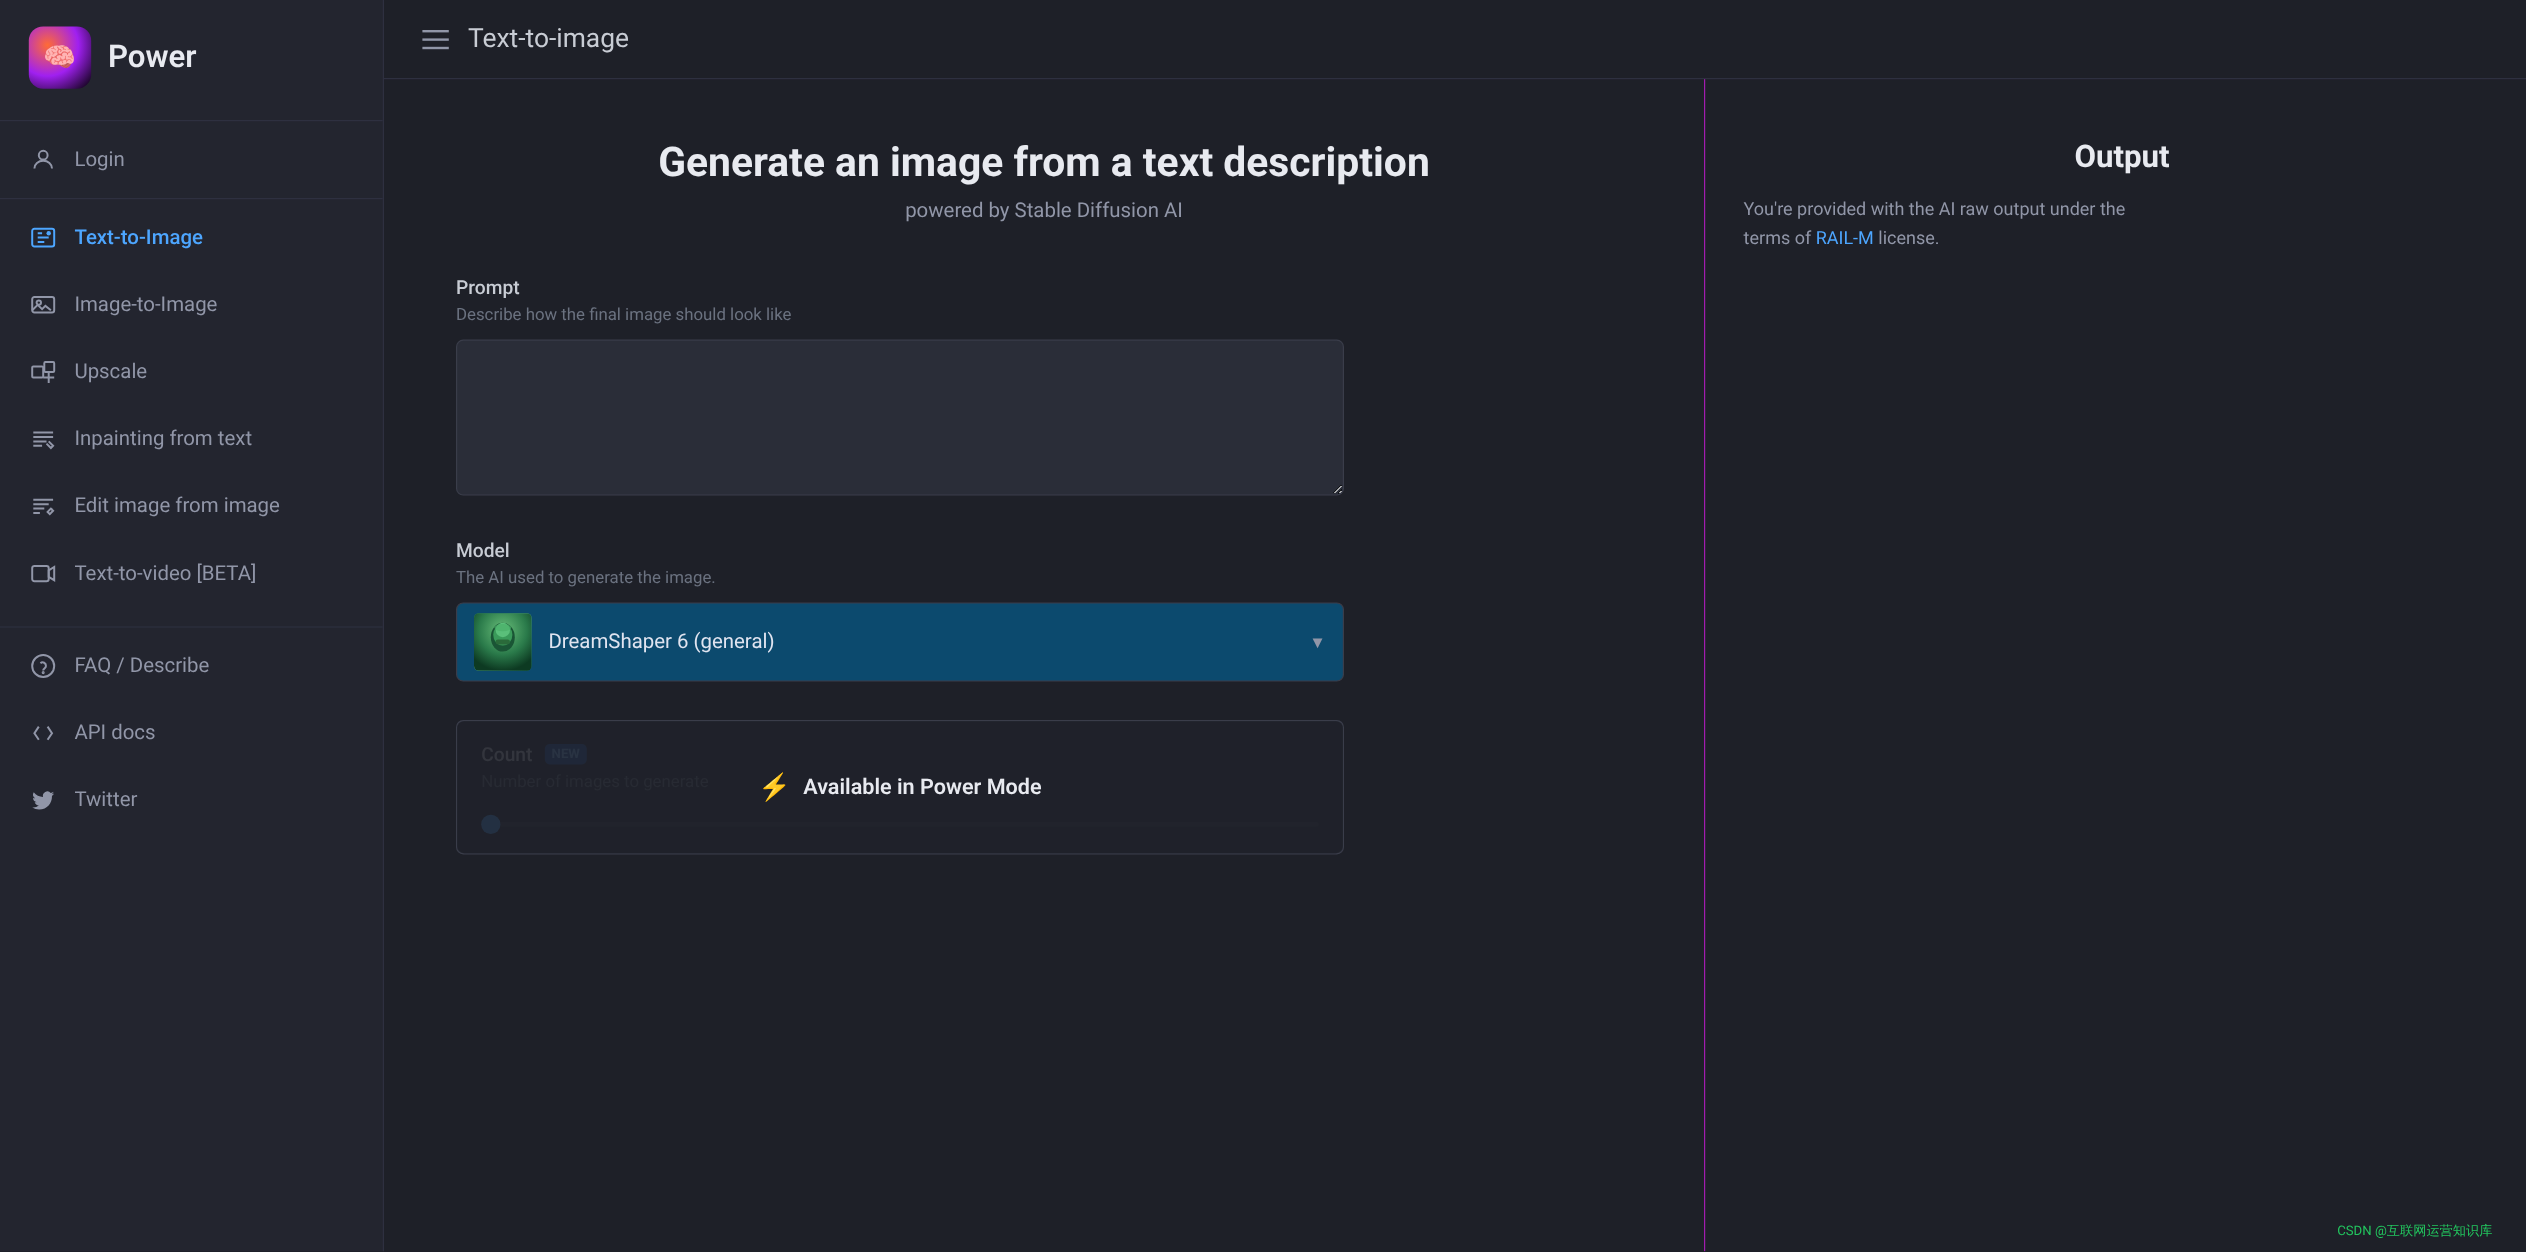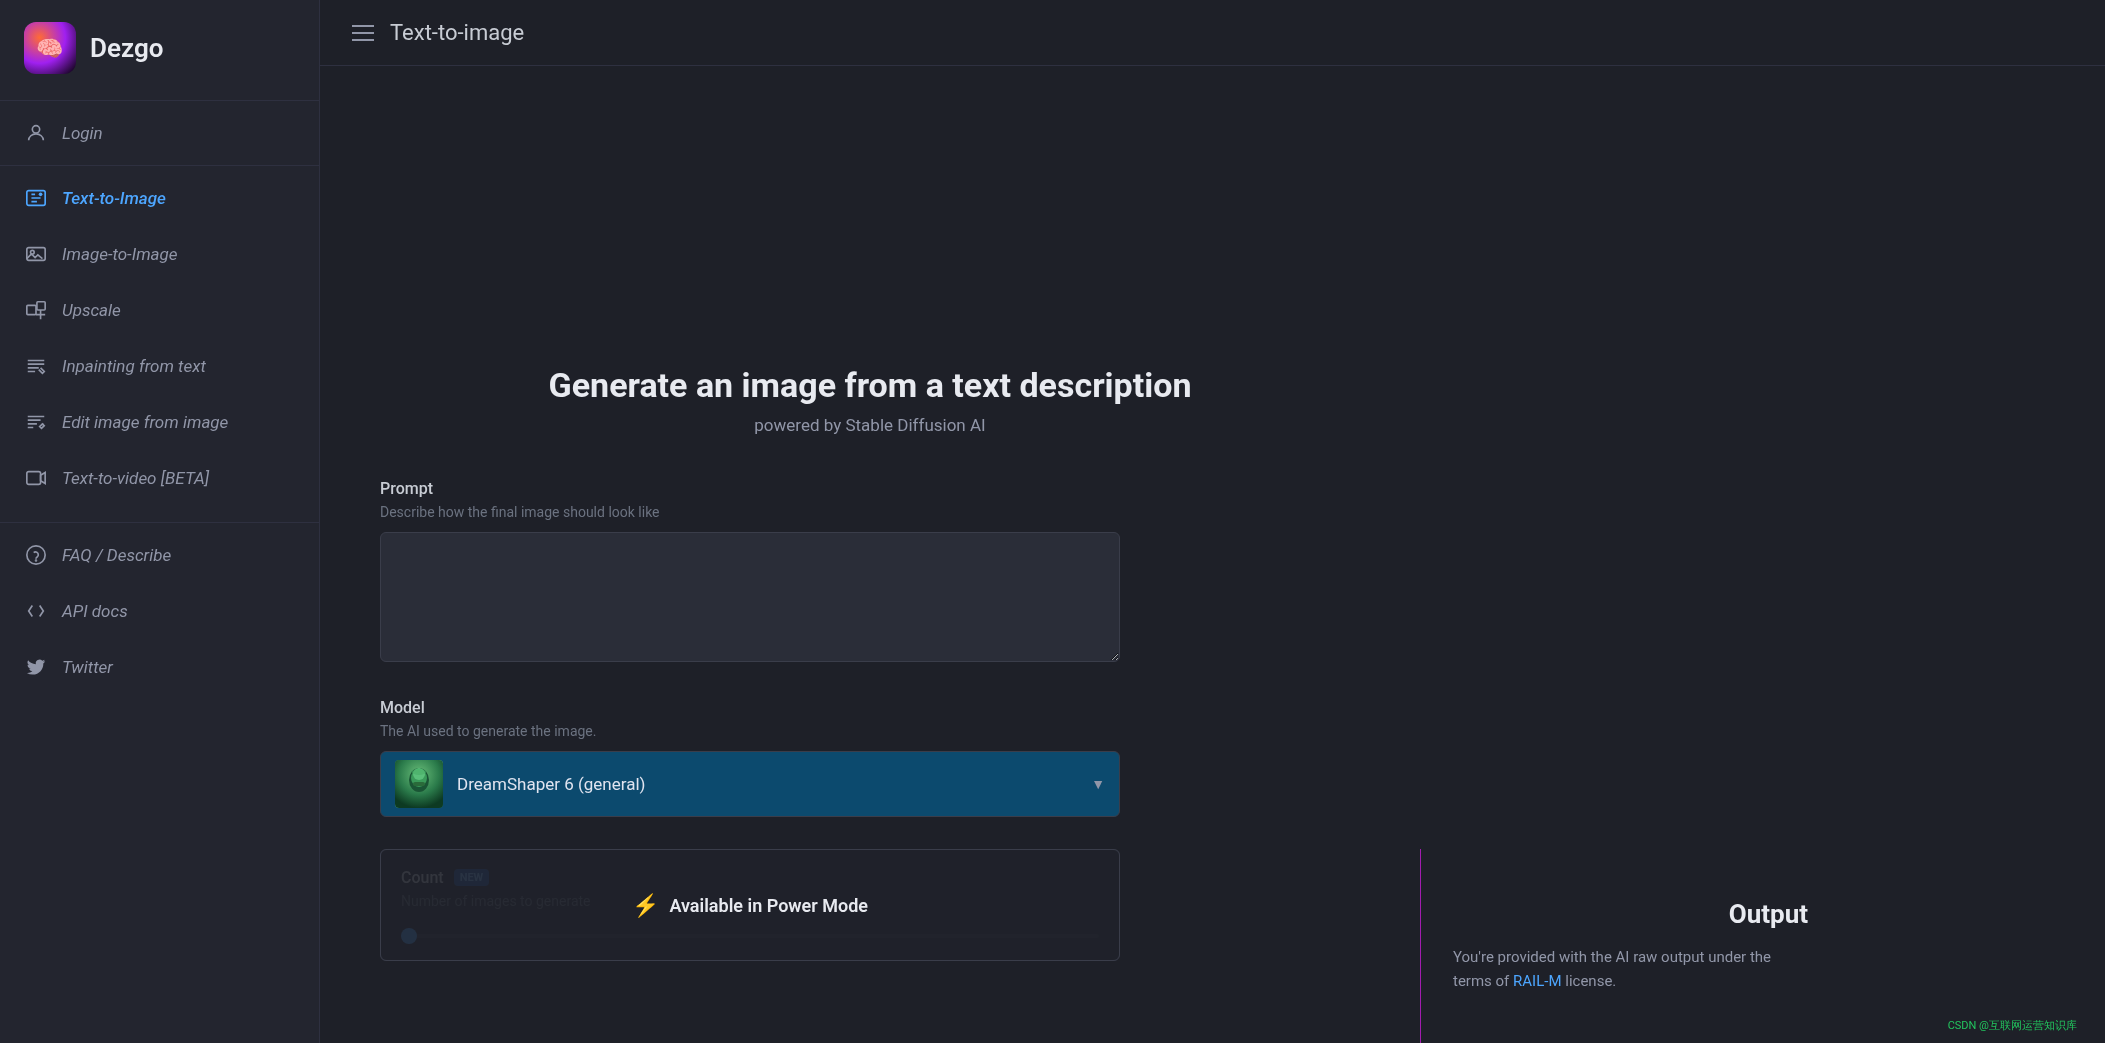--- a/index.html
+++ b/index.html
@@ -57,21 +57,20 @@
 
     .sidebar-item {
       display: flex;
       align-items: center;
       gap: 14px;
       padding: 16px 24px;
       cursor: pointer;
       color: #9196a8;
       font-size: 17px;
       transition: background 0.15s;
-      font-style: italic;
     }
 
     .sidebar-item.active {
       color: #4da6ff;
     }
 
     .sidebar-item .item-icon {
       width: 24px;
       height: 24px;
       display: flex;
@@ -114,21 +113,20 @@
 
     .top-bar-title {
       font-size: 22px;
       color: #c8ccd4;
     }
 
     .content-area {
       display: flex;
       flex: 1;
       gap: 0;
-      align-items: flex-end;
     }
 
     .form-panel {
       flex: 1;
       padding: 50px 60px;
       max-width: 1100px;
     }
 
     .page-heading {
       text-align: center;
@@ -346,21 +344,21 @@
       height: 22px;
     }
   </style>
 </head>
 <body>
 
 <aside class="sidebar">
 
   <div class="sidebar-logo">
     <div class="logo-icon">🧠</div>
-    <span class="logo-text">Dezgo</span>
+    <span class="logo-text">Power</span>
   </div>
 
   <div class="sidebar-divider"></div>
 
   <div class="sidebar-item">
     <span class="item-icon">
       <svg class="icon-svg" viewBox="0 0 24 24" fill="none" stroke="currentColor" stroke-width="1.8">
         <circle cx="12" cy="8" r="4"></circle>
         <path d="M4 20c0-4 3.6-7 8-7s8 3 8 7"></path>
       </svg>

